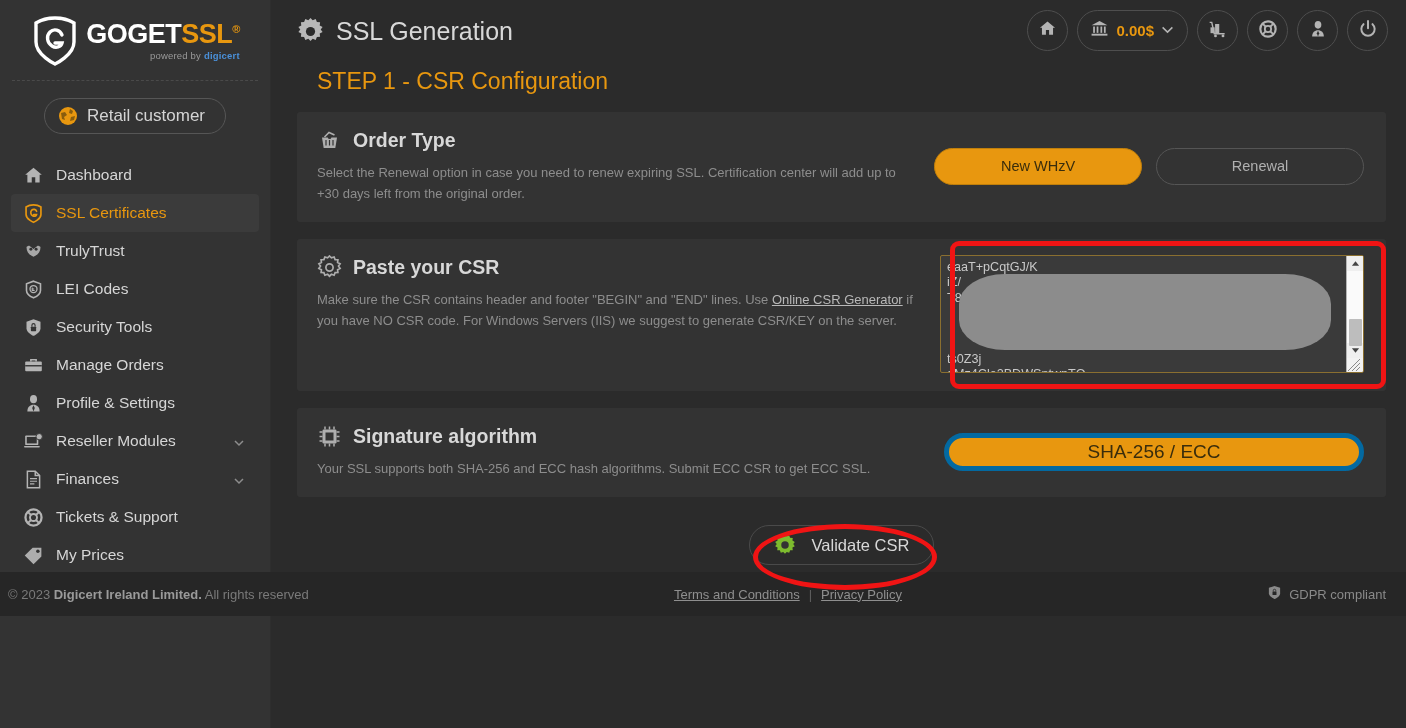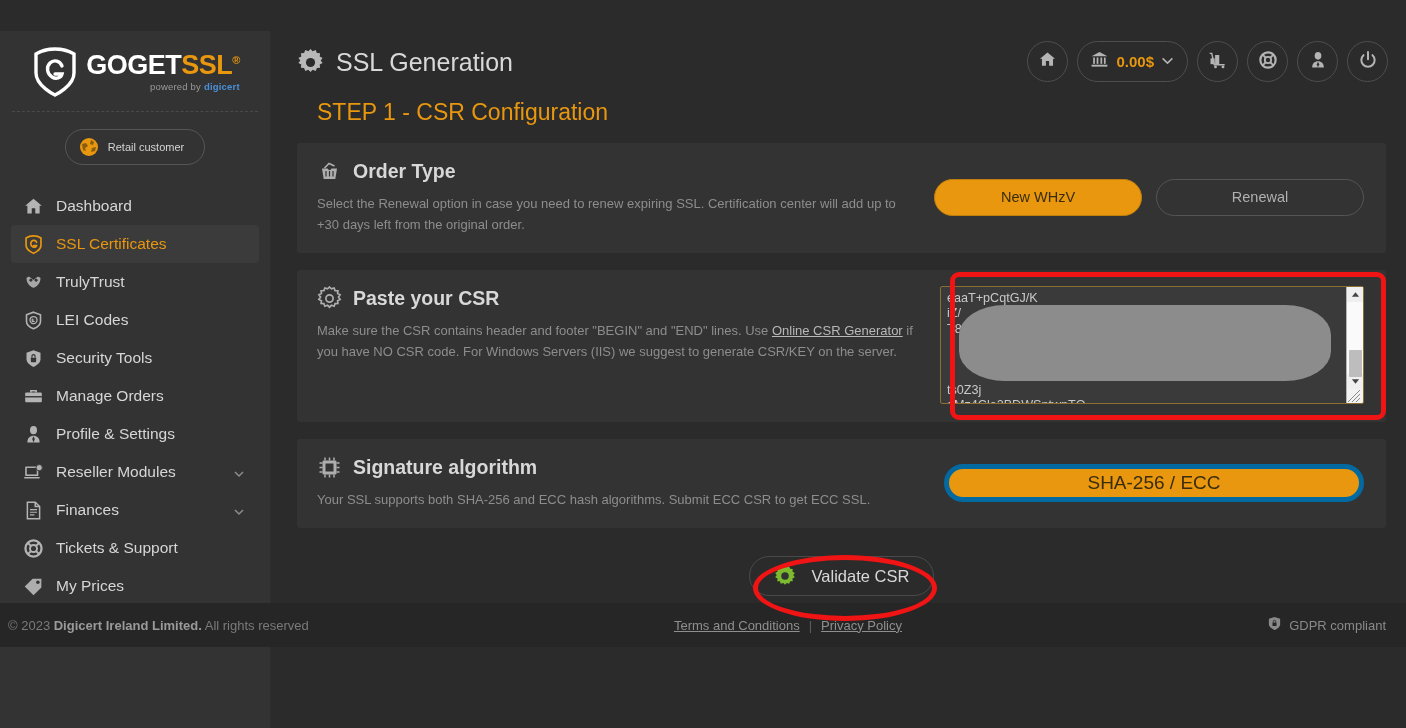--- a/index.html
+++ b/index.html
@@ -2,21 +2,21 @@
 <html><head>
 <meta charset="utf-8">
 <style>
   * { box-sizing: border-box; margin: 0; padding: 0; }
   html, body {
     width: 1406px; height: 728px;
     background: #2b2b2b;
     font-family: "Liberation Sans", sans-serif;
     overflow: hidden;
   }
-  .app { position: relative; width: 1406px; height: 616px; display: flex; margin-top: 31px; }
+  .app { position: relative; width: 1406px; height: 616px; display: flex; }
 
   
   .sidebar {
     width: 271px; height: 728px;
     background: #333333;
     flex: 0 0 271px;
     position: relative;
     border-right: 1px solid #2e2e2e;
   }
   .logo-wrap {
@@ -42,21 +42,21 @@
     margin: 4px 12px 0 12px;
     border-top: 1px dashed #4a4a4a;
   }
   .retail-wrap { display: flex; justify-content: center; margin-top: 17px; }
   .retail-btn {
     display: inline-flex; align-items: center; gap: 9px;
     border: 1px solid #565656;
     border-radius: 20px;
     padding: 7px 20px 7px 13px;
     background: transparent;
-    color: #d4d4d4; font-size: 11px;
+    color: #d4d4d4; font-size: 17px;
     cursor: pointer;
   }
   .globe-ico { width: 20px; height: 20px; flex: 0 0 20px; }
 
   .nav { margin-top: 22px; }
   .nav-item {
     display: flex; align-items: center;
     height: 38px;
     margin: 0 11px 0 11px;
     padding: 0 12px 0 10px;

